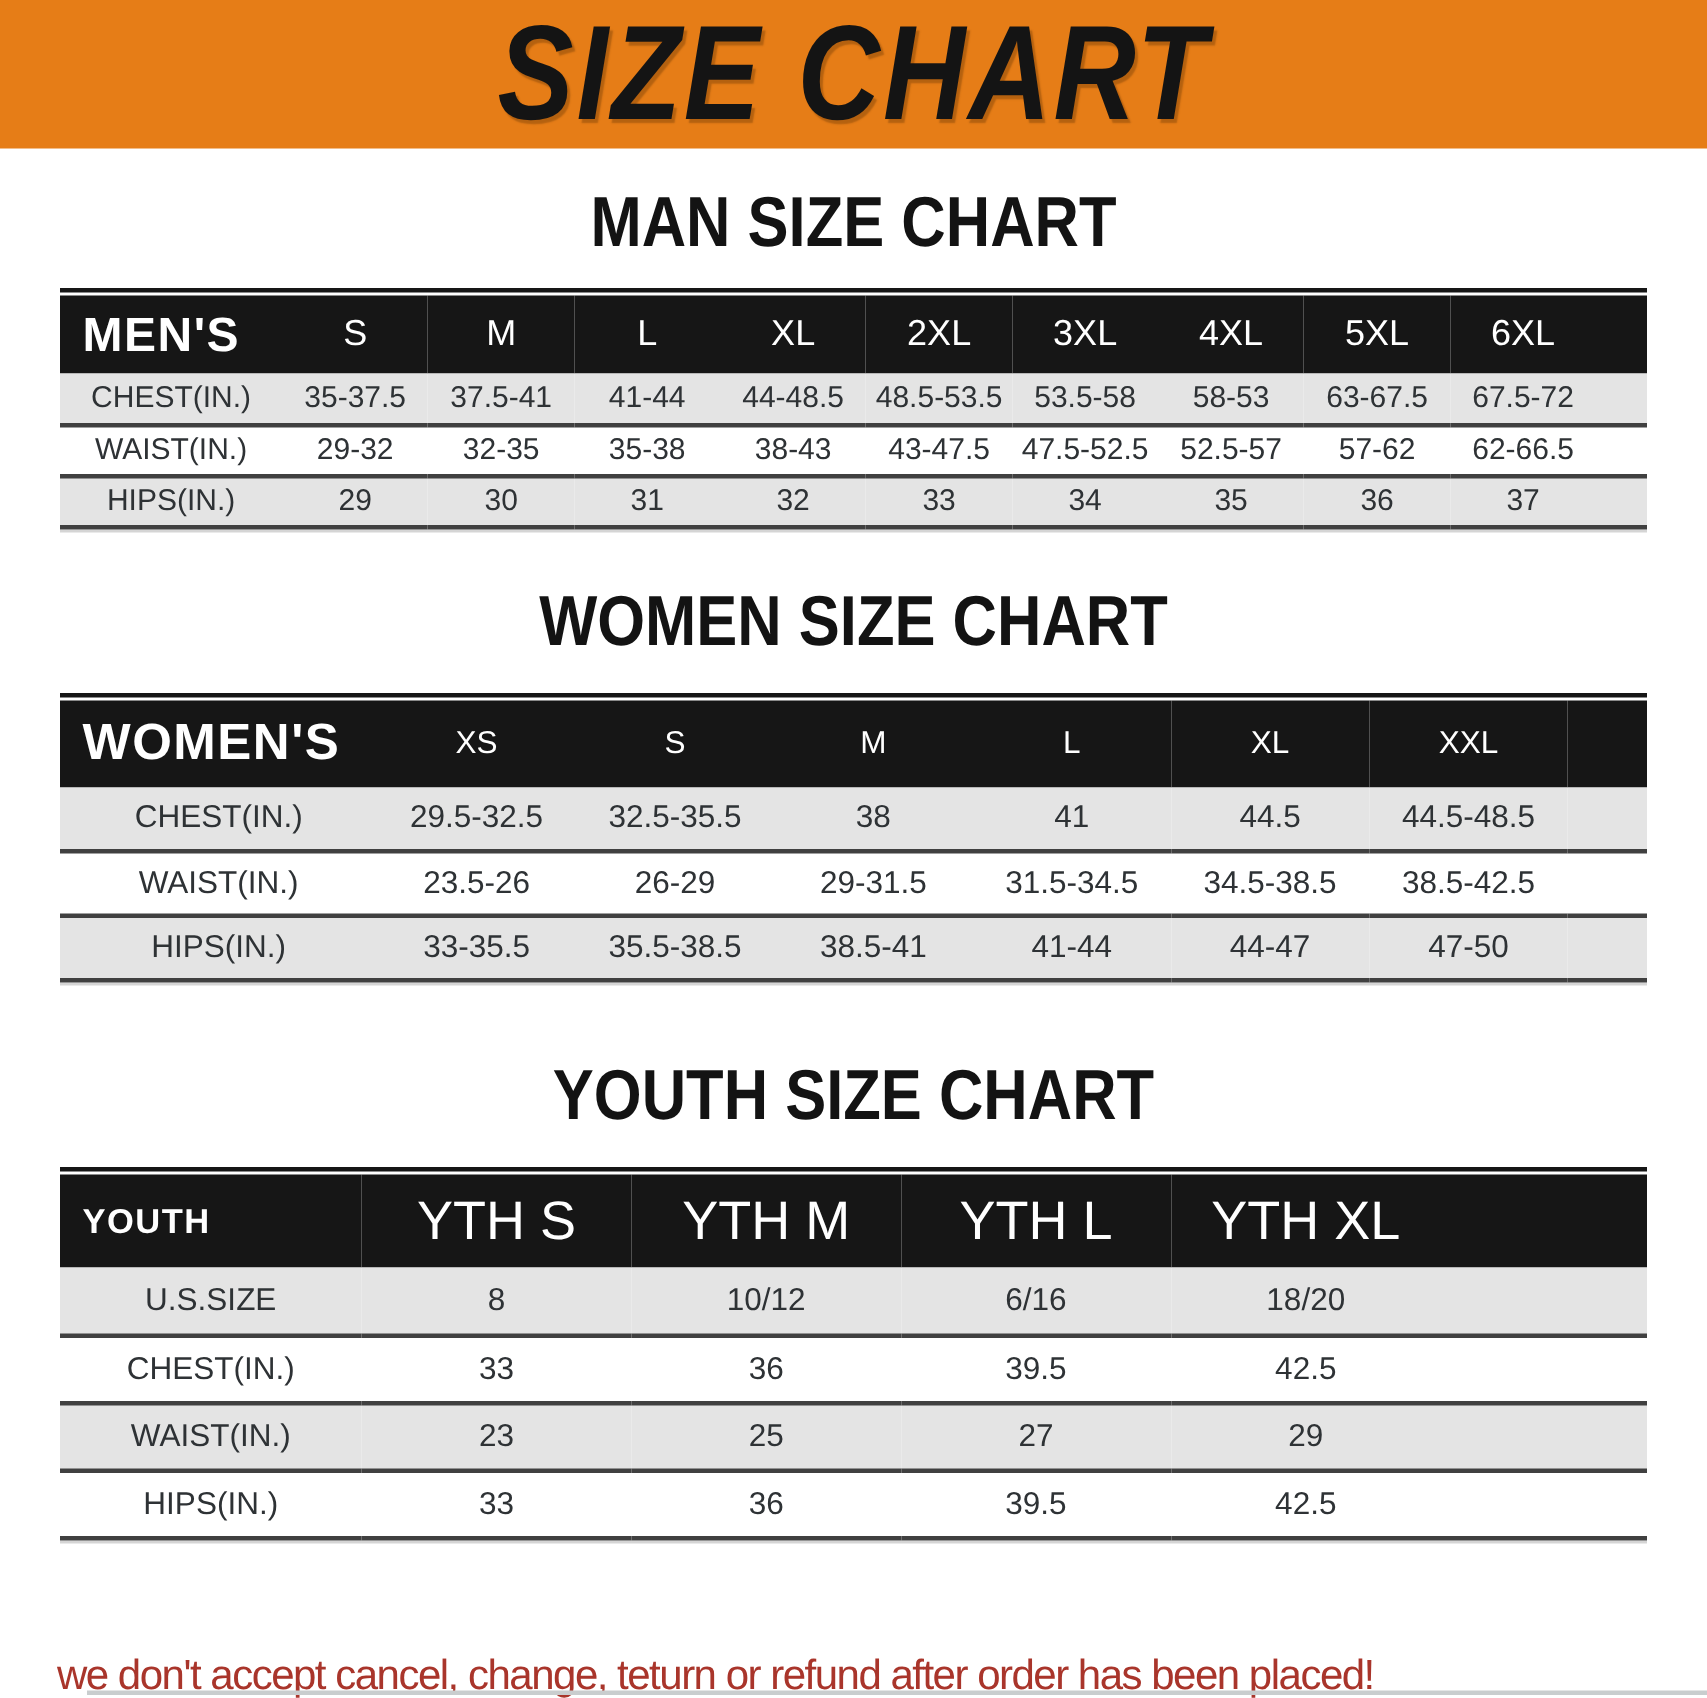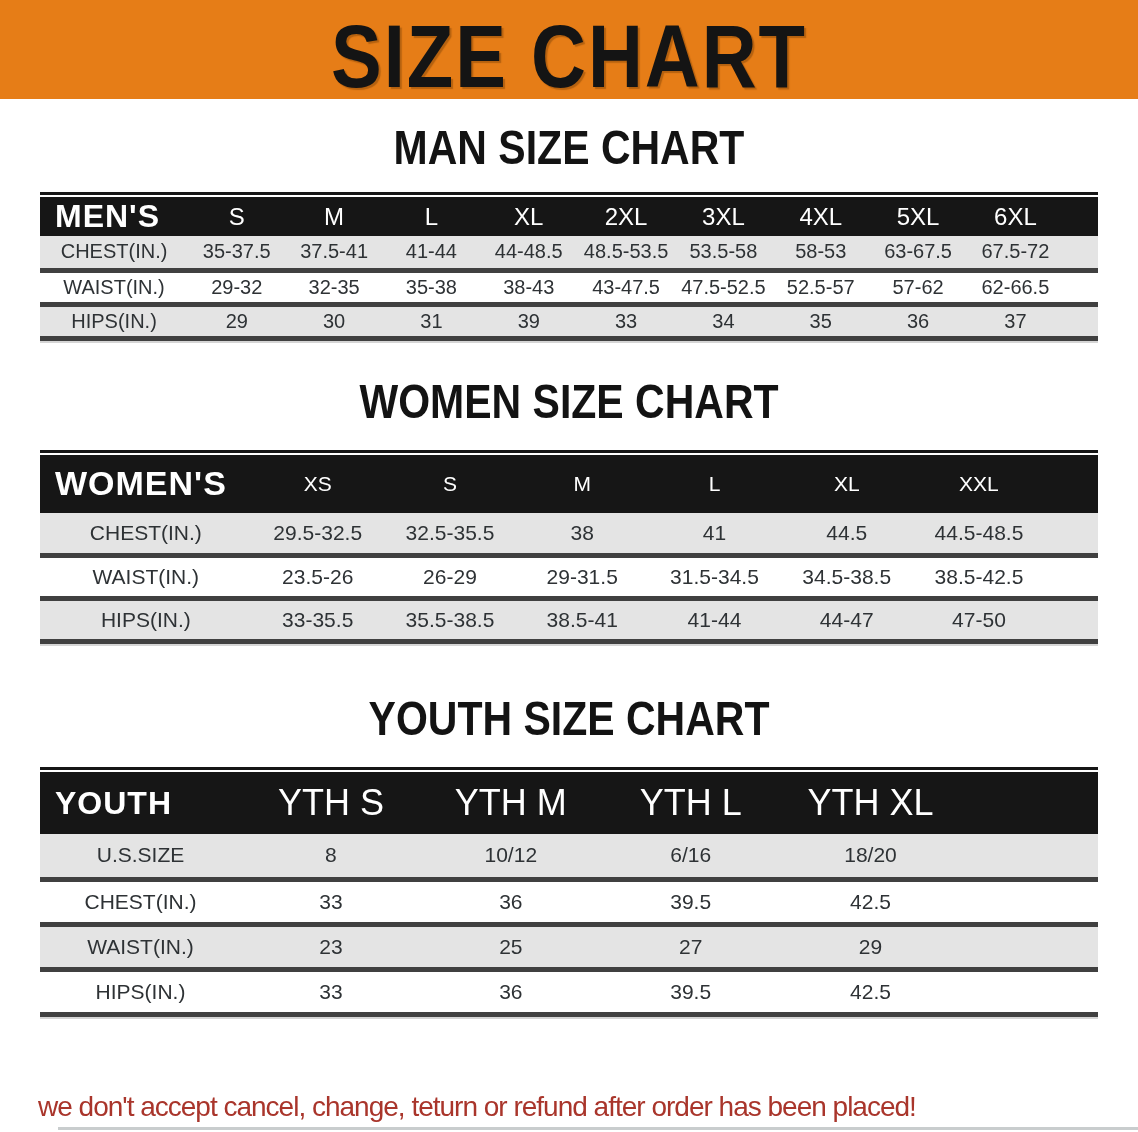--- a/index.html
+++ b/index.html
@@ -7,21 +7,21 @@
     margin: 0; padding: 0;
     width: 1138px; height: 1132px;
     background: #ffffff;
     font-family: "Liberation Sans", sans-serif;
     overflow: hidden;
     position: relative;
   }
   .banner {
     height: 99px;
     background: var(--banner_bg, #e67d17);
-    display: flex; align-items: flex-end; justify-content: center;
+    display: flex; align-items: center; justify-content: center; font-style: italic;
   }
   .banner-title {
     margin: 0;
     font-size: 76px;
     font-weight: 700;
     letter-spacing: 2px;
     color: #141414;
     transform: scaleY(1.18);
     text-shadow: 2px 2px 1px rgba(90,45,0,0.35);
     white-space: nowrap;
@@ -66,32 +66,32 @@
     letter-spacing: 1px;
   }
   .size-table td {
     text-align: center;
     color: #2e3235;
     padding: 0;
     white-space: nowrap;
   }
   .size-table tbody tr:nth-child(odd)  { background: var(--row_alt, #e4e4e4); }
   .size-table tbody tr:nth-child(even) { background: #ffffff; }
-  .size-table tbody tr { border-bottom: 5px solid #404040; }
-
-  .men   th { height: 39px; font-size: 24px; margin-top: 37px; }
+  .size-table tbody tr { border-bottom: 3px solid #404040; }
+
+  .men   th { height: 52px; font-size: 24px; margin-top: 37px; }
   .men   th.tbl-label { font-size: 32px; }
   .men   td { height: 34px; font-size: 20px; }
 
   .women th { height: 58px; font-size: 21px; }
   .women th.tbl-label { font-size: 34px; }
   .women td { height: 43px; font-size: 21px; }
 
   .youth th { height: 62px; font-size: 36px; }
-  .youth th.tbl-label { font-size: 32px; margin-top: 20px; }
+  .youth th.tbl-label { font-size: 23px; margin-top: 20px; }
   .youth td { height: 45px; font-size: 21px; margin-left: 12px; }
 
   .disclaimer {
     margin: 22px 0 0 38px;
     font-size: 28px;
     line-height: 1.6;
     letter-spacing: -1px;
     color: var(--disclaimer, #a9352b);
   }
   .disclaimer span { white-space: nowrap; }
@@ -169,21 +169,21 @@
               <td>52.5-57</td>
               <td>57-62</td>
               <td>62-66.5</td>
               <td class="spacer"></td>
             </tr>
             <tr>
               <td class="row-label">HIPS(IN.)</td>
               <td>29</td>
               <td>30</td>
               <td>31</td>
-              <td>39</td>
+              <td>32</td>
               <td>33</td>
               <td>34</td>
               <td>35</td>
               <td>36</td>
               <td>37</td>
               <td class="spacer"></td>
             </tr>
           </tbody>
         </table>
     </div>

